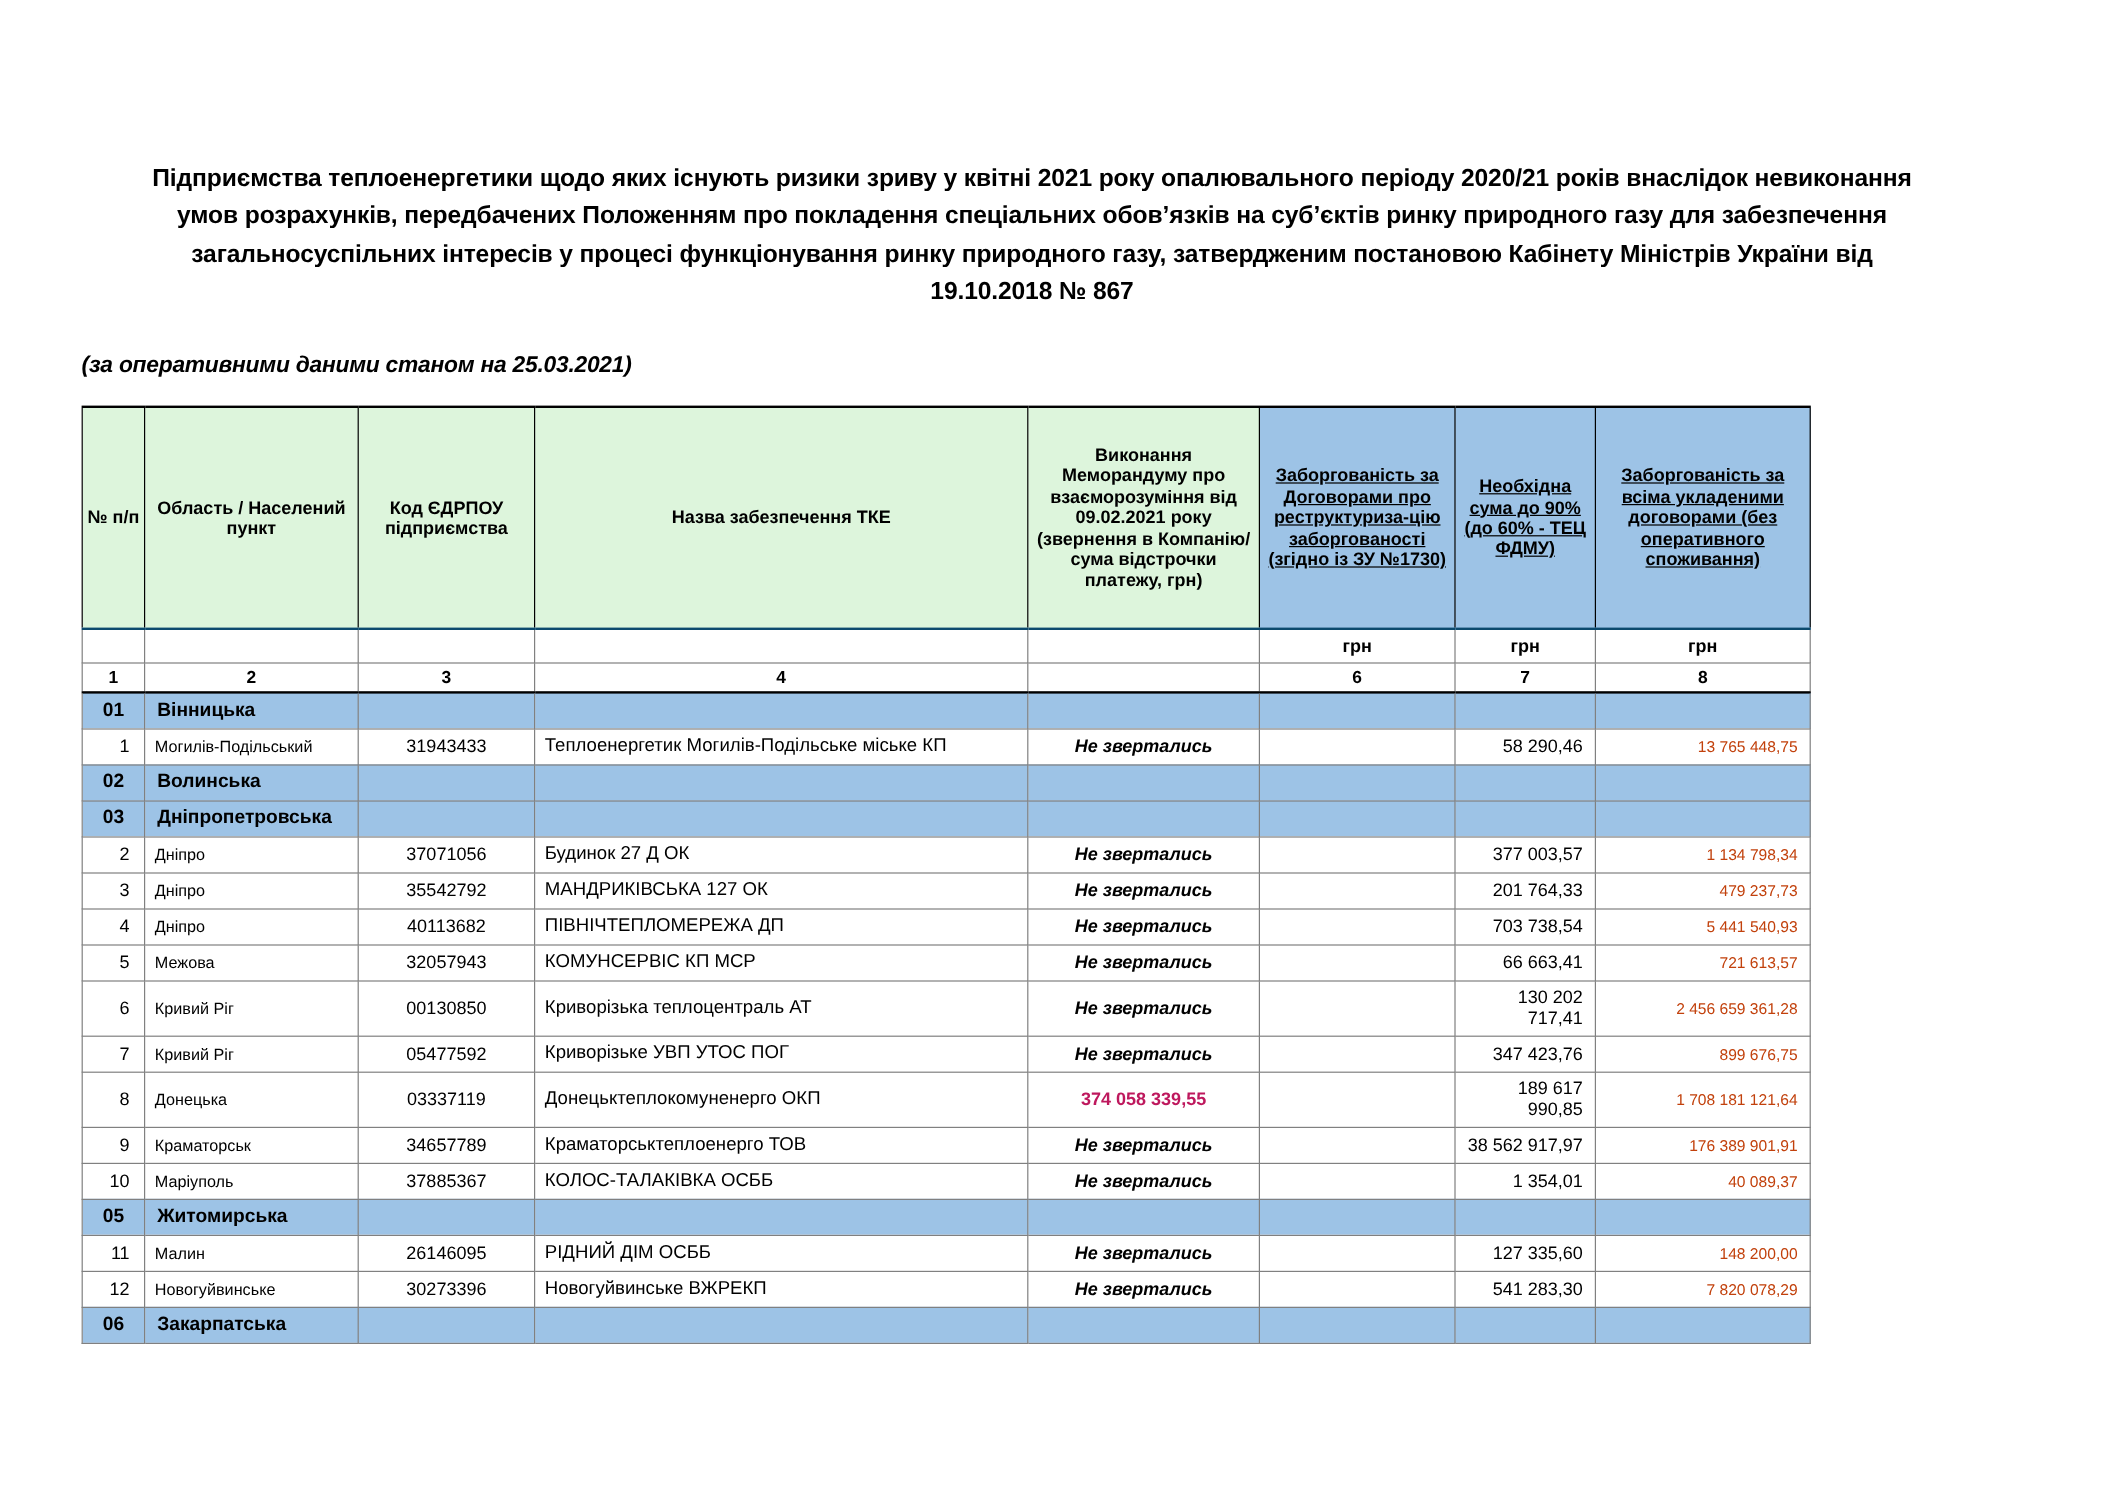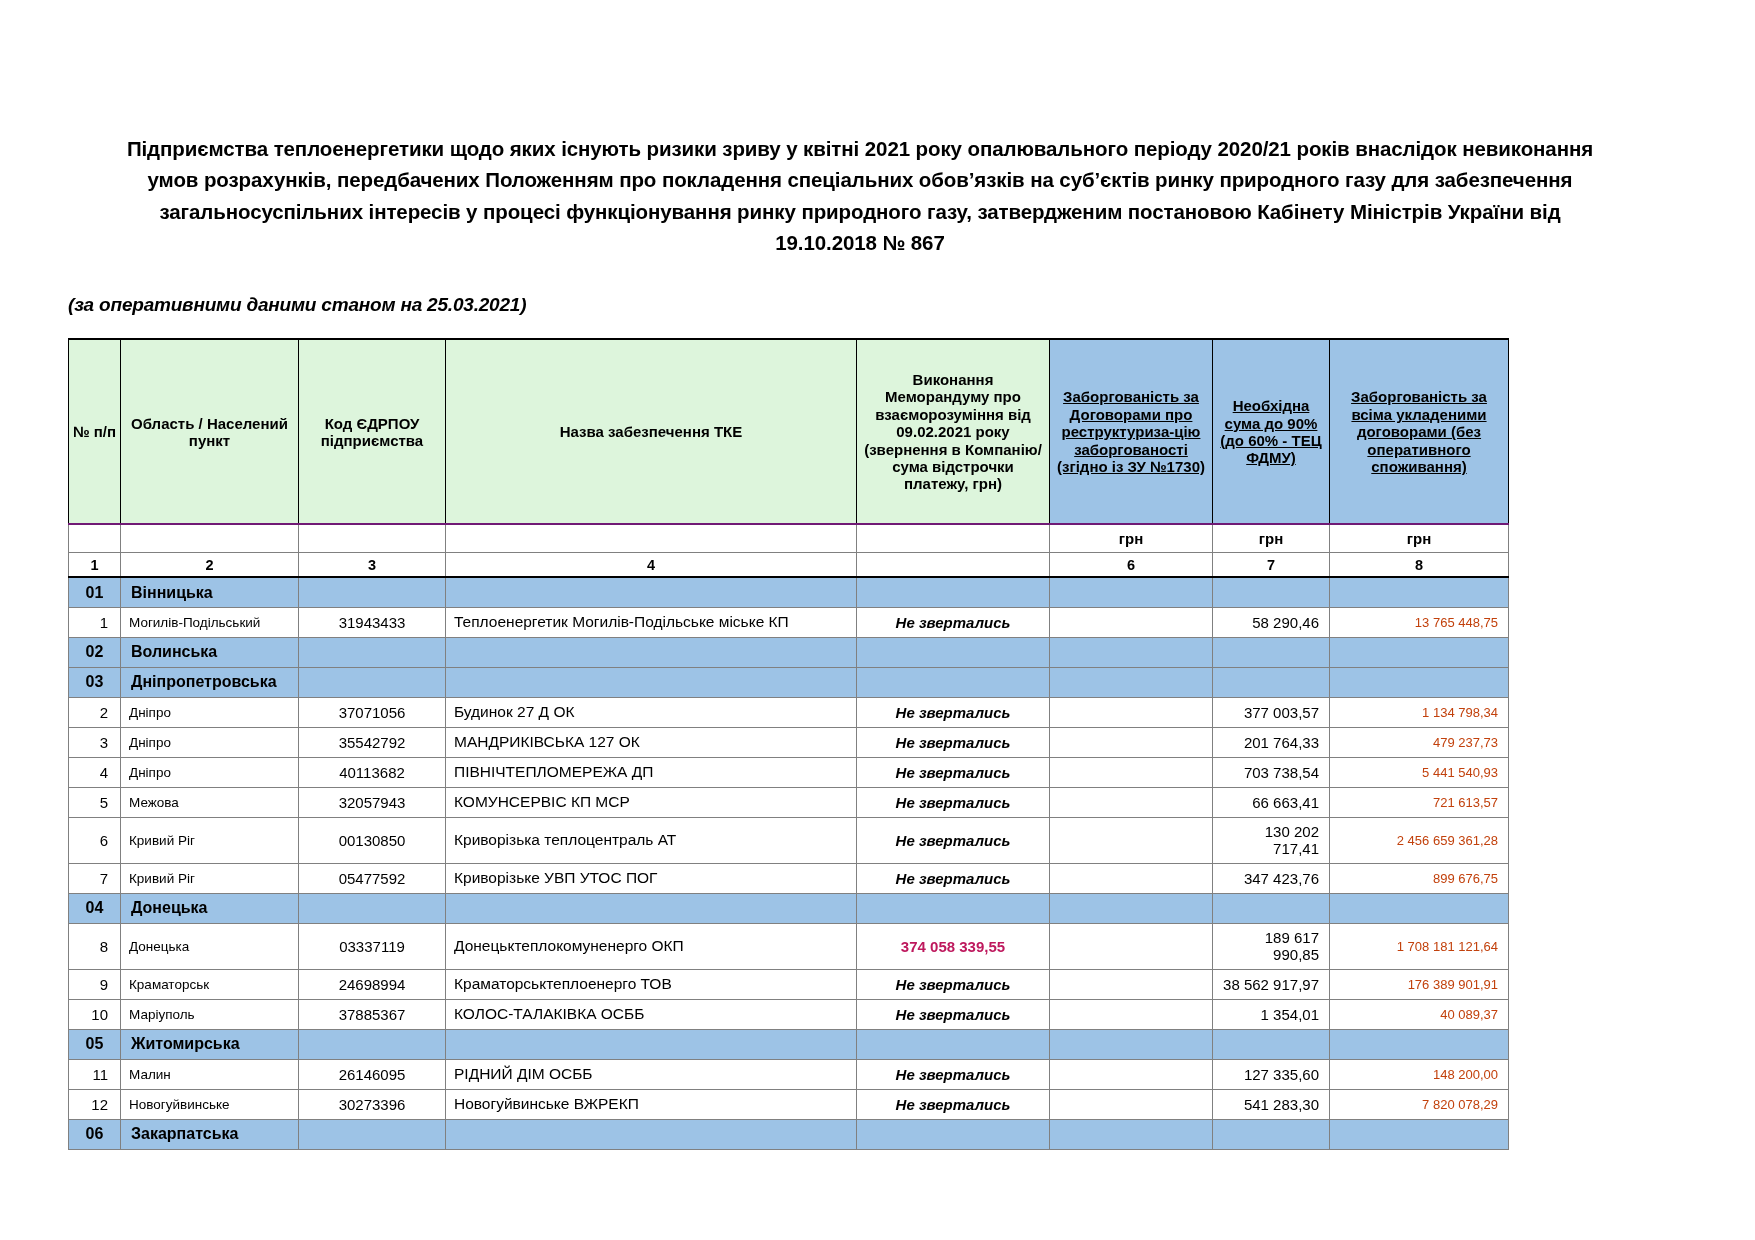--- a/index.html
+++ b/index.html
@@ -67,21 +67,21 @@
   th.green { background: #ddf5dc; }
   th.blue  { background: #9dc3e6; }
   th.blue u, th.green u { text-decoration: underline; }
 
   tr.unit td {
     height: 28px;
     text-align: center;
     font-weight: bold;
     font-size: 15px;
     background: #ffffff;
-    border-top: 2px solid #701a75;
+    border-top: 2px solid #0c4a6e;
   }
   tr.numrow td {
     height: 25px;
     text-align: center;
     font-weight: bold;
     font-size: 14.5px;
     background: #ffffff;
     border-bottom: 2px solid #000000;
   }
   tr.region td {
@@ -261,44 +261,34 @@
           <tr class="data">
             <td class="c1">7</td>
             <td class="c2">Кривий Ріг</td>
             <td class="c3">05477592</td>
             <td class="c4">Криворізьке УВП УТОС ПОГ</td>
             <td class="c5">Не звертались</td>
             <td class="c6"></td>
             <td class="c7">347 423,76</td>
             <td class="c8">899 676,75</td>
           </tr>
-          <tr class="region">
-            <td class="c1">04</td>
-            <td class="c2">Донецька</td>
-            <td class="c3"></td>
-            <td class="c4"></td>
-            <td class="c5"></td>
-            <td class="c6"></td>
-            <td class="c7"></td>
-            <td class="c8"></td>
-          </tr>
           <tr class="data tall">
             <td class="c1">8</td>
             <td class="c2">Донецька</td>
             <td class="c3">03337119</td>
             <td class="c4">Донецьктеплокомуненерго ОКП</td>
             <td class="c5 red">374 058 339,55</td>
             <td class="c6"></td>
             <td class="c7">189 617 990,85</td>
             <td class="c8">1 708 181 121,64</td>
           </tr>
           <tr class="data">
             <td class="c1">9</td>
             <td class="c2">Краматорськ</td>
-            <td class="c3">24698994</td>
+            <td class="c3">34657789</td>
             <td class="c4">Краматорськтеплоенерго ТОВ</td>
             <td class="c5">Не звертались</td>
             <td class="c6"></td>
             <td class="c7">38 562 917,97</td>
             <td class="c8">176 389 901,91</td>
           </tr>
           <tr class="data">
             <td class="c1">10</td>
             <td class="c2">Маріуполь</td>
             <td class="c3">37885367</td>

